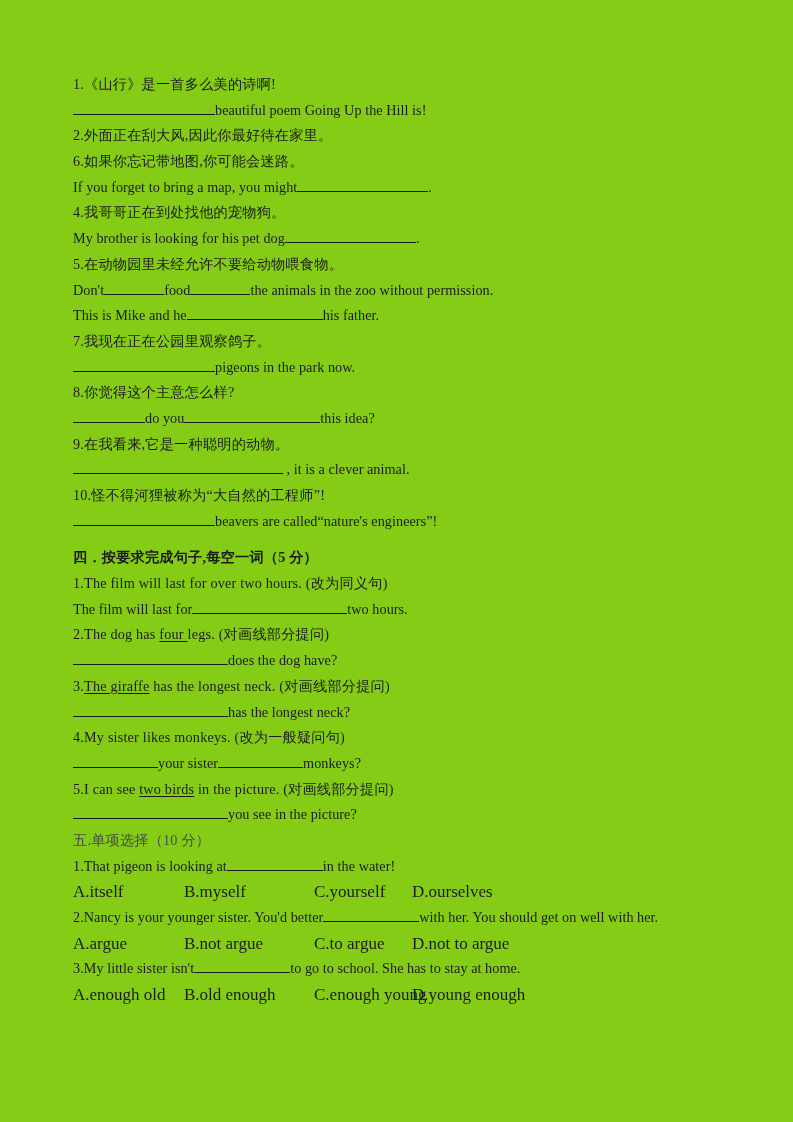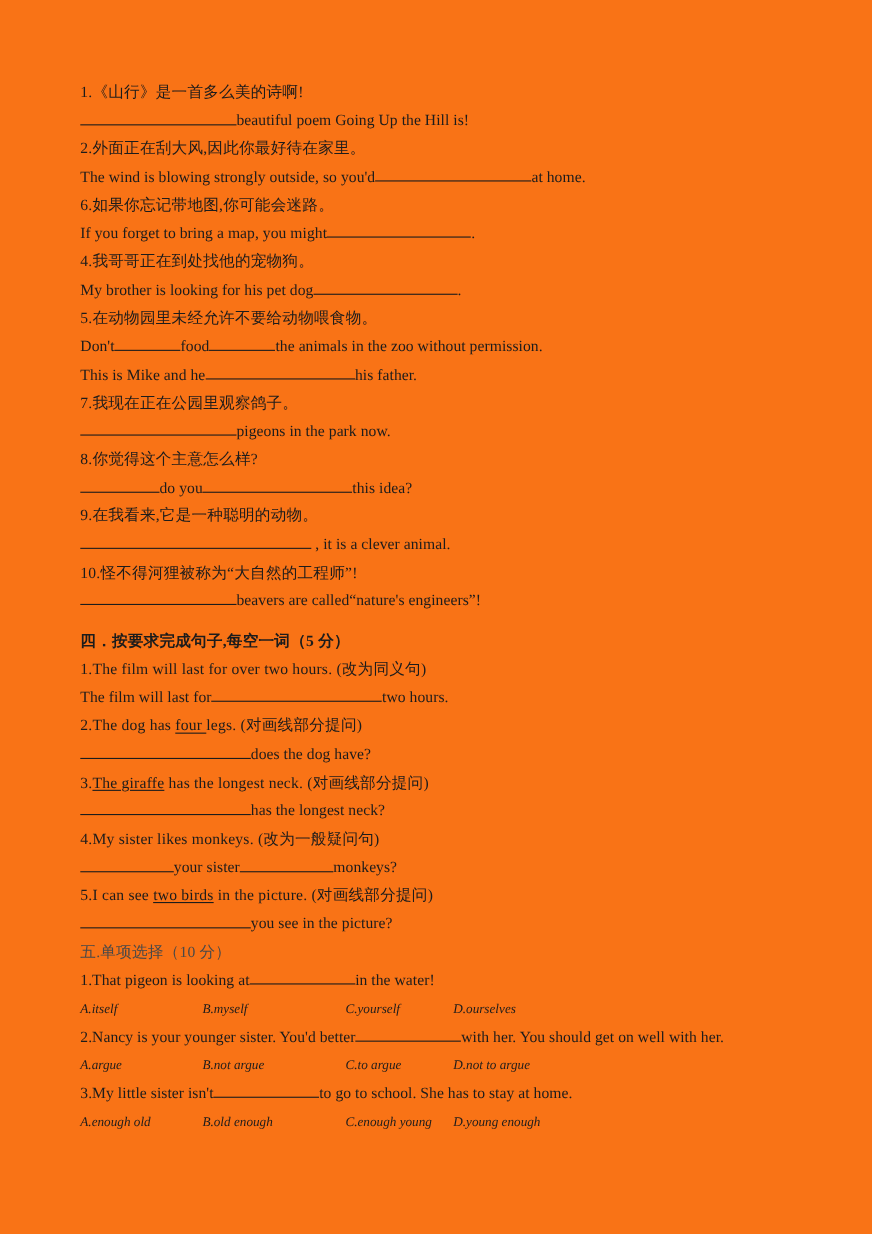--- a/index.html
+++ b/index.html
@@ -13,21 +13,21 @@
     position: relative;
     font-family: "Liberation Serif", "DejaVu Serif", serif;
     color: #1c1c1c;
     -webkit-font-smoothing: none;
   }
   .page {
     position: absolute;
     left: 0; top: 0;
     width: 793px;
     height: 1122px;
-    background: #f97316;
+    background: #84cc16;
     overflow: hidden;
   }
   .content {
     position: absolute;
     left: 73px;
     top: 72px;
     width: 650px;
   }
   
   .line {
@@ -60,24 +60,23 @@
     margin: 0;
   }
   .ul {
     text-decoration: underline;
     text-underline-offset: 2px;
   }
   
   .opts {
     height: 25.7px;
     line-height: 25.7px;
-    font-size: 12px;
+    font-size: 17px;
     white-space: nowrap;
     position: relative;
-    font-style: italic;
   }
   .opts span.opt {
     position: absolute;
     top: 0;
   }
   .o-a { left: 0px; }
   .o-b { left: 111px; }
   .o-c { left: 241px; }
   .o-d { left: 339px; }
 </style>
@@ -86,21 +85,20 @@
 
 <div class="page">
   <div class="content">
 
     <div>
 
       <div class="line cn">1.《山行》是一首多么美的诗啊!</div>
       <div class="line"><span></span><span class="blank" style="width: 142px;"></span><span>beautiful poem Going Up the Hill is!</span></div>
 
       <div class="line cn">2.外面正在刮大风,因此你最好待在家里。</div>
-      <div class="line"><span>The wind is blowing strongly outside, so you'd</span><span class="blank" style="width: 142px;"></span><span>at home.</span></div>
 
       <div class="line cn">6.如果你忘记带地图,你可能会迷路。</div>
       <div class="line"><span>If you forget to bring a map, you might</span><span class="blank" style="width: 131px;"></span><span>.</span></div>
 
       <div class="line cn">4.我哥哥正在到处找他的宠物狗。</div>
       <div class="line"><span>My brother is looking for his pet dog</span><span class="blank" style="width: 131px;"></span><span>.</span></div>
 
       <div class="line cn">5.在动物园里未经允许不要给动物喂食物。</div>
       <div class="line"><span>Don't</span><span class="blank" style="width: 60px;"></span><span>food</span><span class="blank" style="width: 60px;"></span><span>the animals in the zoo without permission.</span></div>
 

